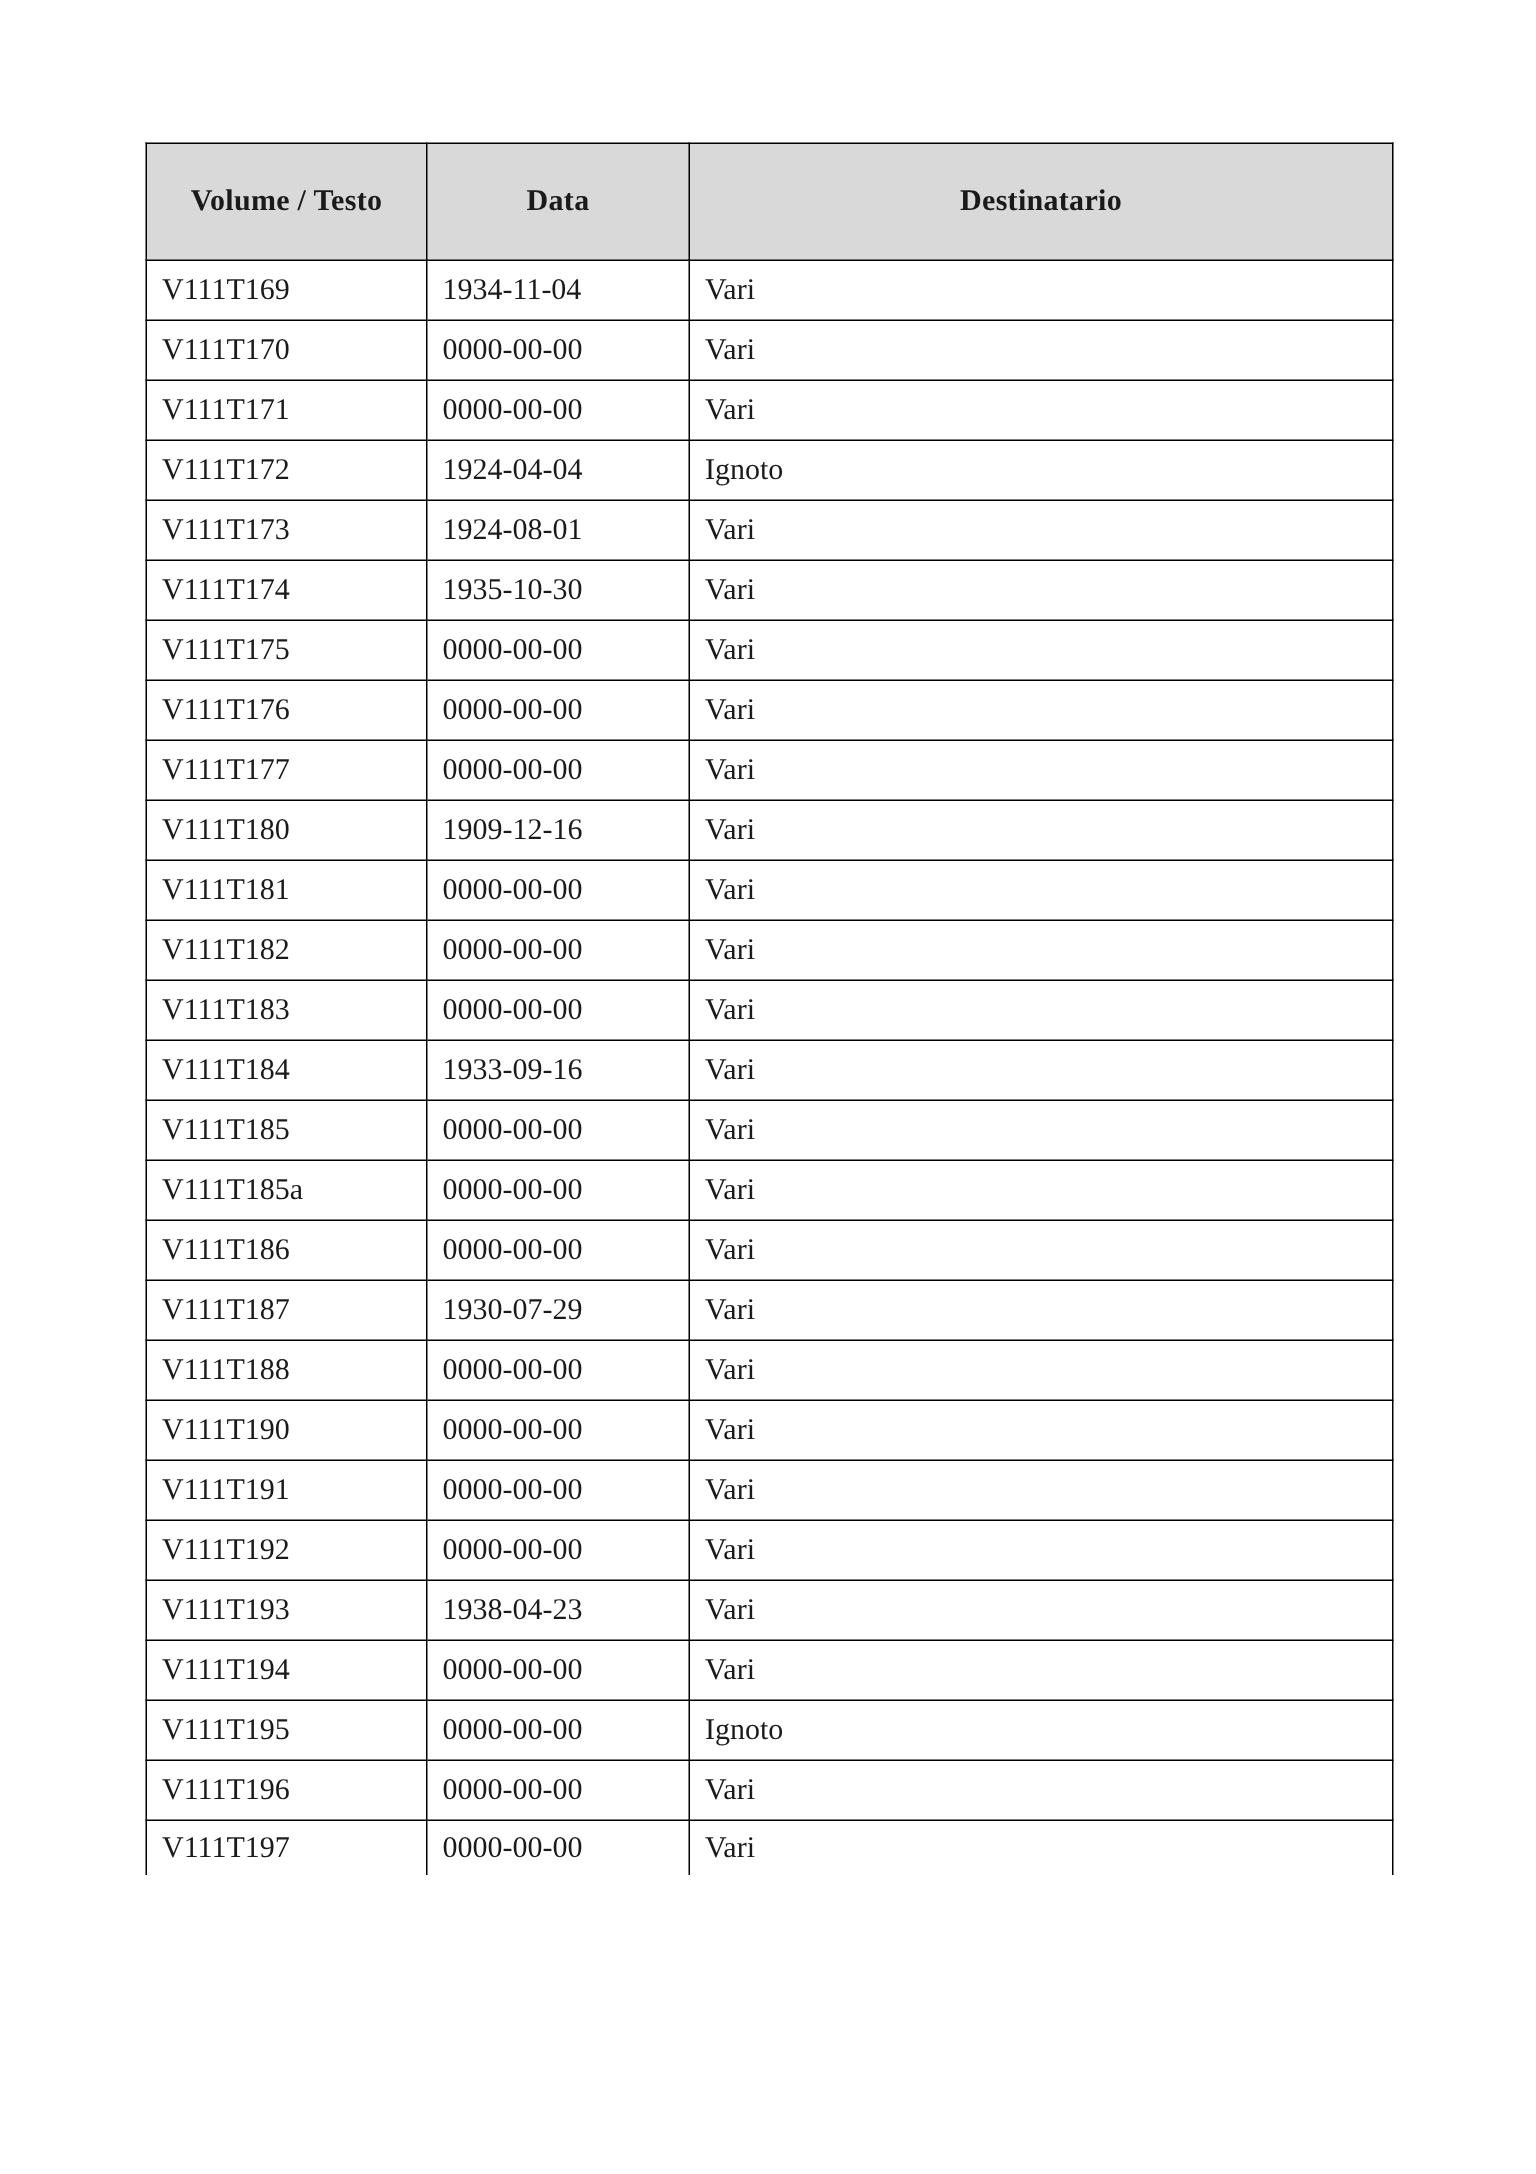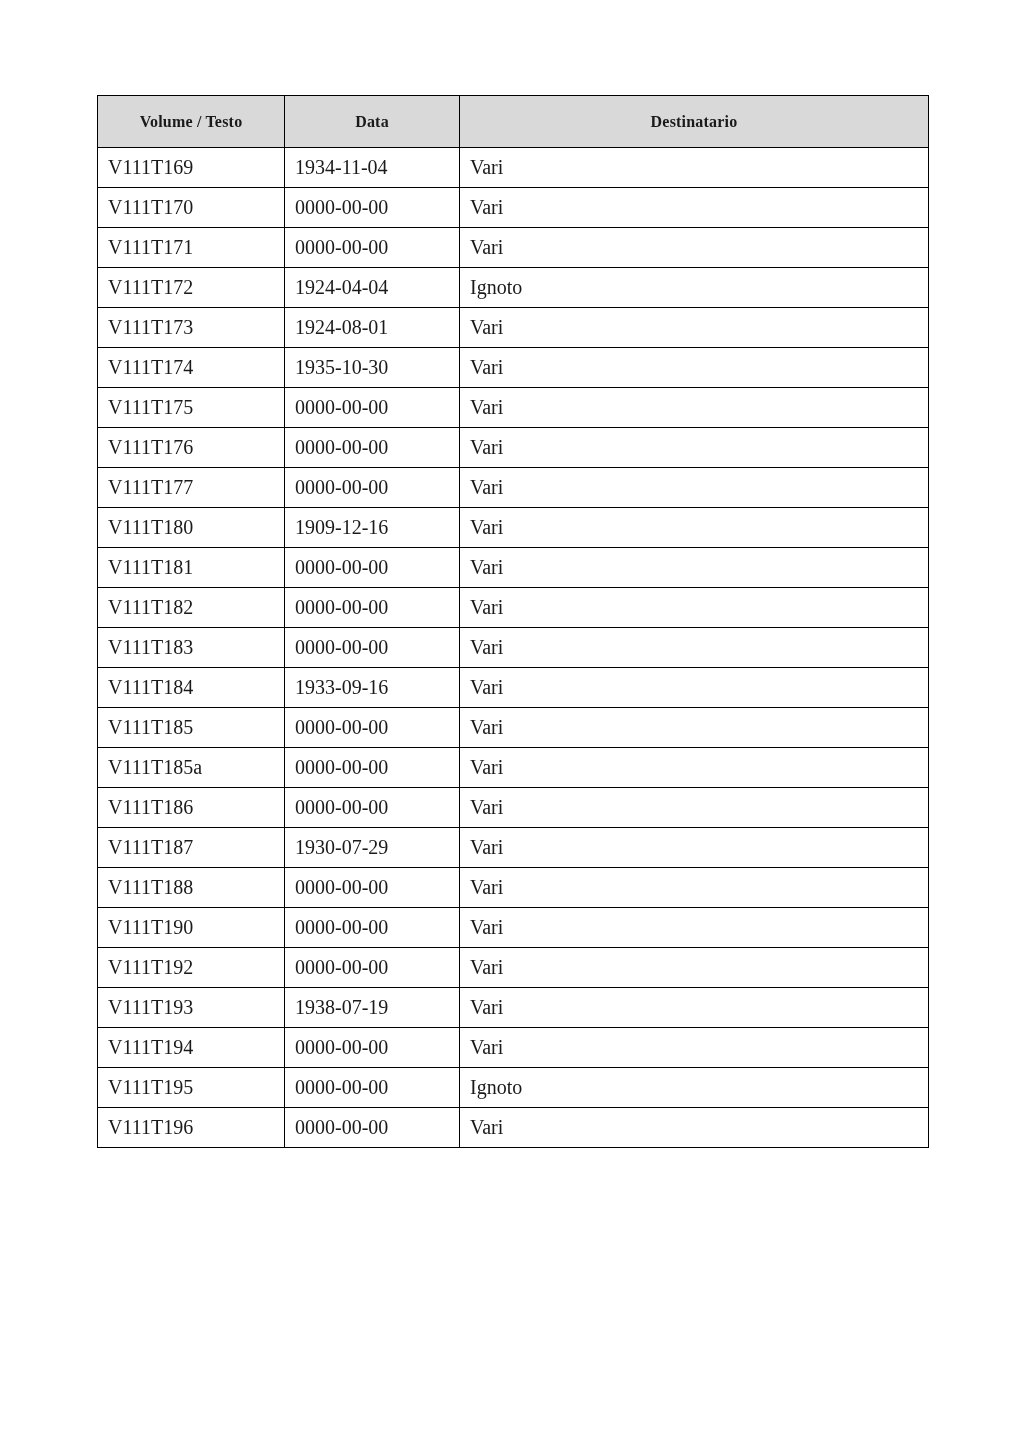--- a/index.html
+++ b/index.html
@@ -27,25 +27,25 @@
     width: 831px;
   }
   col.c-volume { width: 187px; }
   col.c-data   { width: 175px; }
   col.c-dest   { width: 469px; }
 
   table.doc-table th {
     background: #d9d9d9;
     border: 1.6px solid #000000;
     font-weight: bold;
-    font-size: 16px;
+    font-size: 20px;
     text-align: center;
     vertical-align: middle;
     height: 43px;
-    padding: 4px;
+    padding: 17px;
     letter-spacing: 0.2px;
   }
   table.doc-table td {
     border: 1.6px solid #000000;
     font-size: 20px;
     font-weight: normal;
     text-align: left;
     vertical-align: middle;
     height: 39px;
     padding: 0 0 0 10px;
@@ -170,39 +170,49 @@
     <td>V111T188</td>
     <td>0000-00-00</td>
     <td>Vari</td>
   </tr>
         <tr>
     <td>V111T190</td>
     <td>0000-00-00</td>
     <td>Vari</td>
   </tr>
         <tr>
+    <td>V111T191</td>
+    <td>0000-00-00</td>
+    <td>Vari</td>
+  </tr>
+        <tr>
     <td>V111T192</td>
     <td>0000-00-00</td>
     <td>Vari</td>
   </tr>
         <tr>
     <td>V111T193</td>
-    <td>1938-07-19</td>
+    <td>1938-04-23</td>
     <td>Vari</td>
   </tr>
         <tr>
     <td>V111T194</td>
     <td>0000-00-00</td>
     <td>Vari</td>
   </tr>
         <tr>
     <td>V111T195</td>
     <td>0000-00-00</td>
     <td>Ignoto</td>
   </tr>
         <tr>
     <td>V111T196</td>
+    <td>0000-00-00</td>
+    <td>Vari</td>
+  </tr>
+        <tr class="row-cut">
+    <td>V111T197</td>
     <td>0000-00-00</td>
     <td>Vari</td>
   </tr>
       </tbody>
   </table>
 </div>
 
 </body></html>

